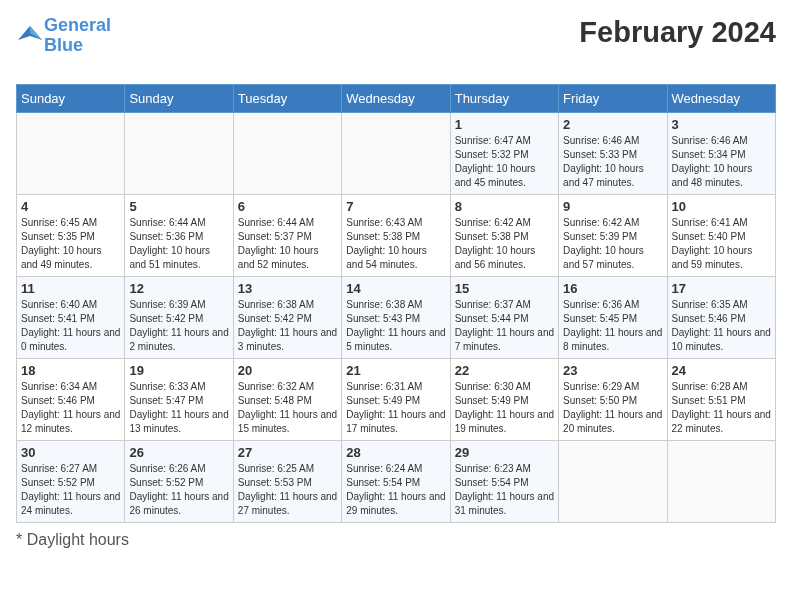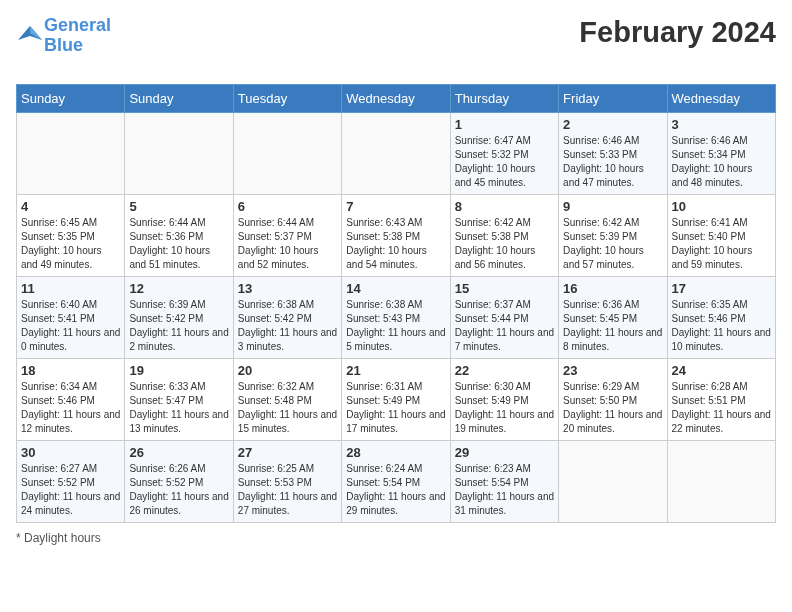--- a/index.html
+++ b/index.html
@@ -84,21 +84,21 @@
     .day-info {
       font-size: 10px;
       color: #333;
       line-height: 1.4;
     }
     .empty {
       background: #f9f9f9 !important;
     }
     .footer-note {
       margin-top: 8px;
-      font-size: 12px;
+      font-size: 16px;
       color: #555;
     }
   </style>
 </head>
 <body>
 
 <div class="header">
   <div class="logo">
     <svg class="logo-bird" viewBox="0 0 28 28">
       <polygon points="14,4 26,18 14,14 2,18" fill="#3a7abf"></polygon>

